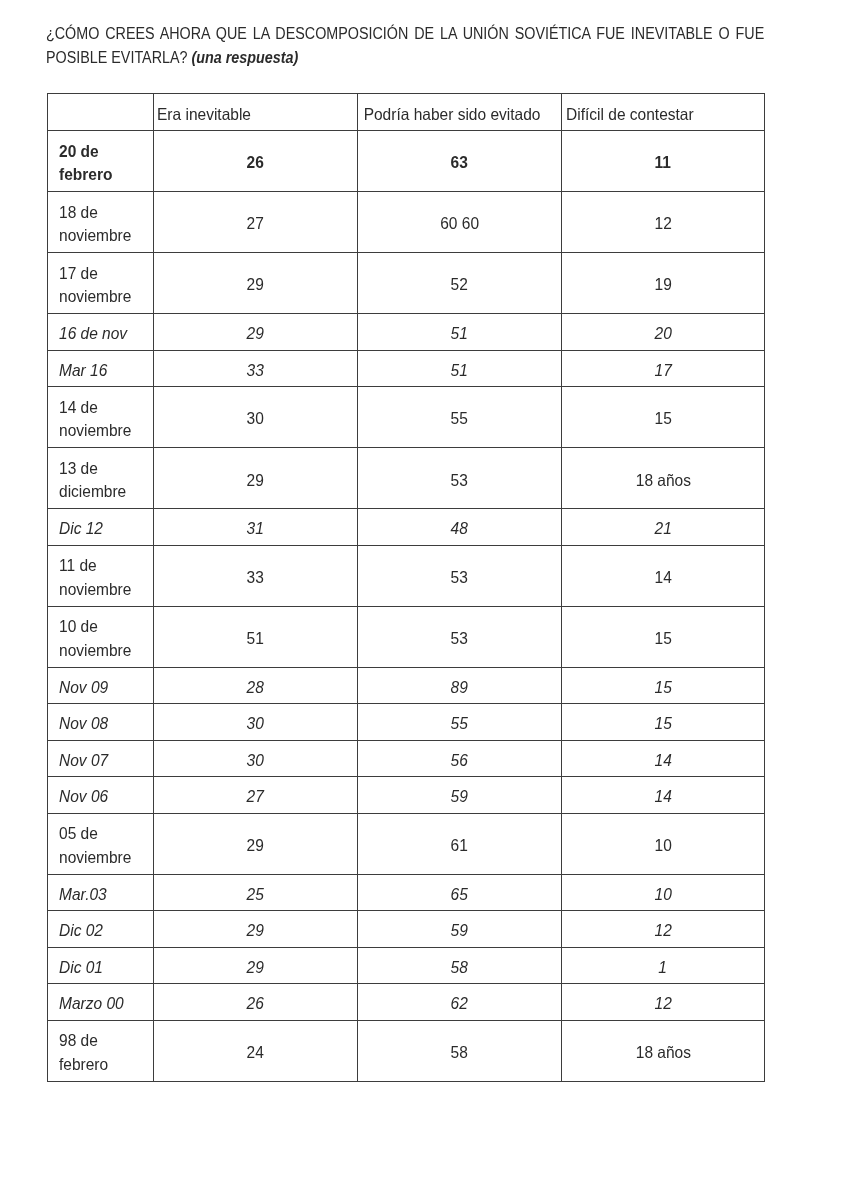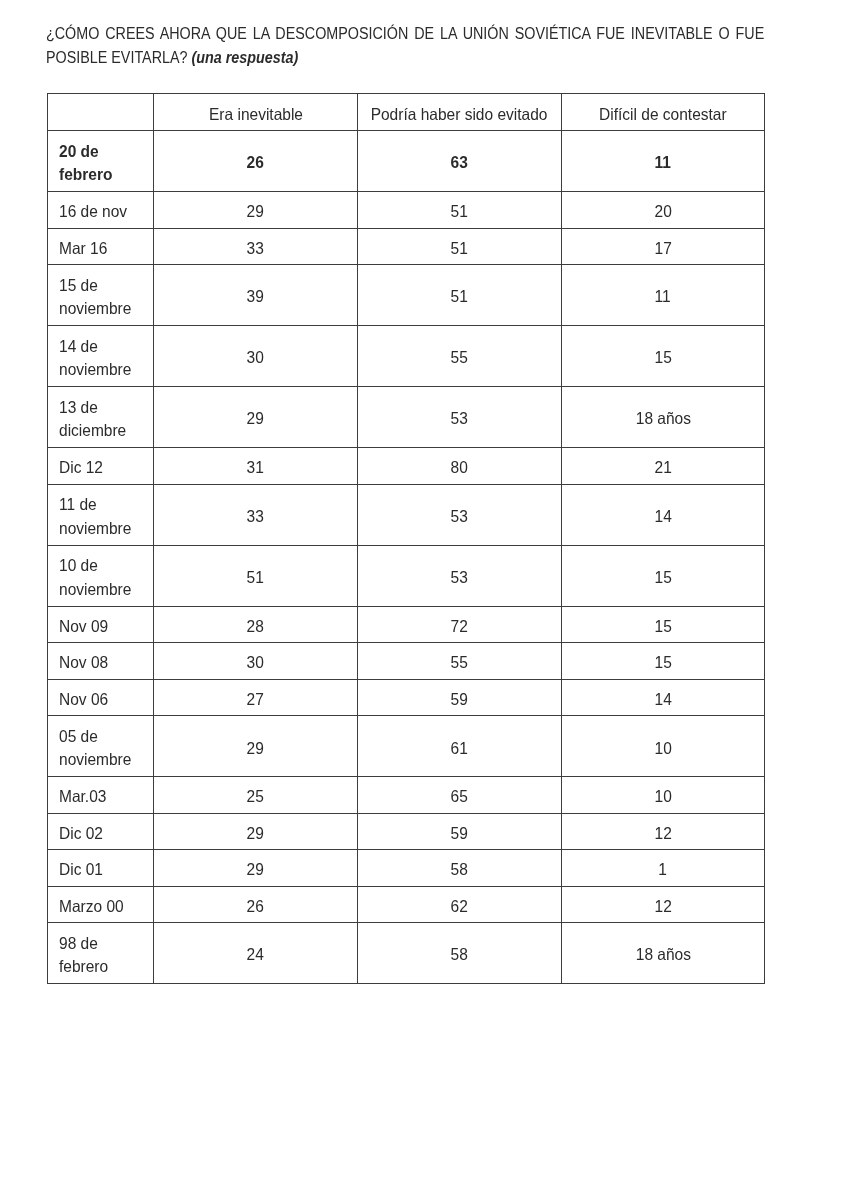--- a/index.html
+++ b/index.html
@@ -68,22 +68,22 @@
   col.c1 { width: 204.1px; }
   col.c2 { width: 203.8px; }
   col.c3 { width: 203.1px; }
   table.data td.label-cell {
     text-align: left;
     padding-left: 11.5px;
     padding-right: 7px;
     line-height: 23.5px;
   }
   table.data td.val-cell { text-align: center; line-height: 23.5px; }
-  thead th { height: 36.81px; text-align: center; text-decoration: underline; }
-  tr.r1 td { height: 36.46px; }
+  thead th { height: 36.81px; text-align: left; text-decoration: underline; }
+  tr.r1 td { height: 36.46px; font-style: italic; }
   tr.r2 td { height: 61.10px; }
   tr.bold td { font-weight: bold; }
 </style>
 </head>
 <body>
 
 <div class="page">
   <p class="question"><span>¿CÓMO CREES AHORA QUE LA DESCOMPOSICIÓN DE LA UNIÓN SOVIÉTICA FUE INEVITABLE O FUE POSIBLE EVITARLA?</span> <span class="note">(una respuesta)</span></p>
   <table class="data">
     <colgroup>
@@ -100,79 +100,91 @@
           <th><span class="t">Difícil de contestar</span></th>
         </tr>
     </thead>
     <tbody>
         <tr class="r2 bold">
           <td class="label-cell"><span class="t">20 de febrero</span></td>
           <td class="val-cell"><span class="t">26</span></td>
           <td class="val-cell"><span class="t">63</span></td>
           <td class="val-cell"><span class="t">11</span></td>
         </tr>
+        <tr class="r2">
+          <td class="label-cell"><span class="t">18 de noviembre</span></td>
+          <td class="val-cell"><span class="t">27</span></td>
+          <td class="val-cell"><span class="t">60 60</span></td>
+          <td class="val-cell"><span class="t">12</span></td>
+        </tr>
+        <tr class="r2">
+          <td class="label-cell"><span class="t">17 de noviembre</span></td>
+          <td class="val-cell"><span class="t">29</span></td>
+          <td class="val-cell"><span class="t">52</span></td>
+          <td class="val-cell"><span class="t">19</span></td>
+        </tr>
         <tr class="r1">
           <td class="label-cell"><span class="t">16 de nov</span></td>
           <td class="val-cell"><span class="t">29</span></td>
           <td class="val-cell"><span class="t">51</span></td>
           <td class="val-cell"><span class="t">20</span></td>
         </tr>
         <tr class="r1">
           <td class="label-cell"><span class="t">Mar 16</span></td>
           <td class="val-cell"><span class="t">33</span></td>
           <td class="val-cell"><span class="t">51</span></td>
           <td class="val-cell"><span class="t">17</span></td>
         </tr>
         <tr class="r2">
-          <td class="label-cell"><span class="t">15 de noviembre</span></td>
-          <td class="val-cell"><span class="t">39</span></td>
-          <td class="val-cell"><span class="t">51</span></td>
-          <td class="val-cell"><span class="t">11</span></td>
-        </tr>
-        <tr class="r2">
           <td class="label-cell"><span class="t">14 de noviembre</span></td>
           <td class="val-cell"><span class="t">30</span></td>
           <td class="val-cell"><span class="t">55</span></td>
           <td class="val-cell"><span class="t">15</span></td>
         </tr>
         <tr class="r2">
           <td class="label-cell"><span class="t">13 de diciembre</span></td>
           <td class="val-cell"><span class="t">29</span></td>
           <td class="val-cell"><span class="t">53</span></td>
           <td class="val-cell"><span class="t">18 años</span></td>
         </tr>
         <tr class="r1">
           <td class="label-cell"><span class="t">Dic 12</span></td>
           <td class="val-cell"><span class="t">31</span></td>
-          <td class="val-cell"><span class="t">80</span></td>
+          <td class="val-cell"><span class="t">48</span></td>
           <td class="val-cell"><span class="t">21</span></td>
         </tr>
         <tr class="r2">
           <td class="label-cell"><span class="t">11 de noviembre</span></td>
           <td class="val-cell"><span class="t">33</span></td>
           <td class="val-cell"><span class="t">53</span></td>
           <td class="val-cell"><span class="t">14</span></td>
         </tr>
         <tr class="r2">
           <td class="label-cell"><span class="t">10 de noviembre</span></td>
           <td class="val-cell"><span class="t">51</span></td>
           <td class="val-cell"><span class="t">53</span></td>
           <td class="val-cell"><span class="t">15</span></td>
         </tr>
         <tr class="r1">
           <td class="label-cell"><span class="t">Nov 09</span></td>
           <td class="val-cell"><span class="t">28</span></td>
-          <td class="val-cell"><span class="t">72</span></td>
+          <td class="val-cell"><span class="t">89</span></td>
           <td class="val-cell"><span class="t">15</span></td>
         </tr>
         <tr class="r1">
           <td class="label-cell"><span class="t">Nov 08</span></td>
           <td class="val-cell"><span class="t">30</span></td>
           <td class="val-cell"><span class="t">55</span></td>
           <td class="val-cell"><span class="t">15</span></td>
+        </tr>
+        <tr class="r1">
+          <td class="label-cell"><span class="t">Nov 07</span></td>
+          <td class="val-cell"><span class="t">30</span></td>
+          <td class="val-cell"><span class="t">56</span></td>
+          <td class="val-cell"><span class="t">14</span></td>
         </tr>
         <tr class="r1">
           <td class="label-cell"><span class="t">Nov 06</span></td>
           <td class="val-cell"><span class="t">27</span></td>
           <td class="val-cell"><span class="t">59</span></td>
           <td class="val-cell"><span class="t">14</span></td>
         </tr>
         <tr class="r2">
           <td class="label-cell"><span class="t">05 de noviembre</span></td>
           <td class="val-cell"><span class="t">29</span></td>

